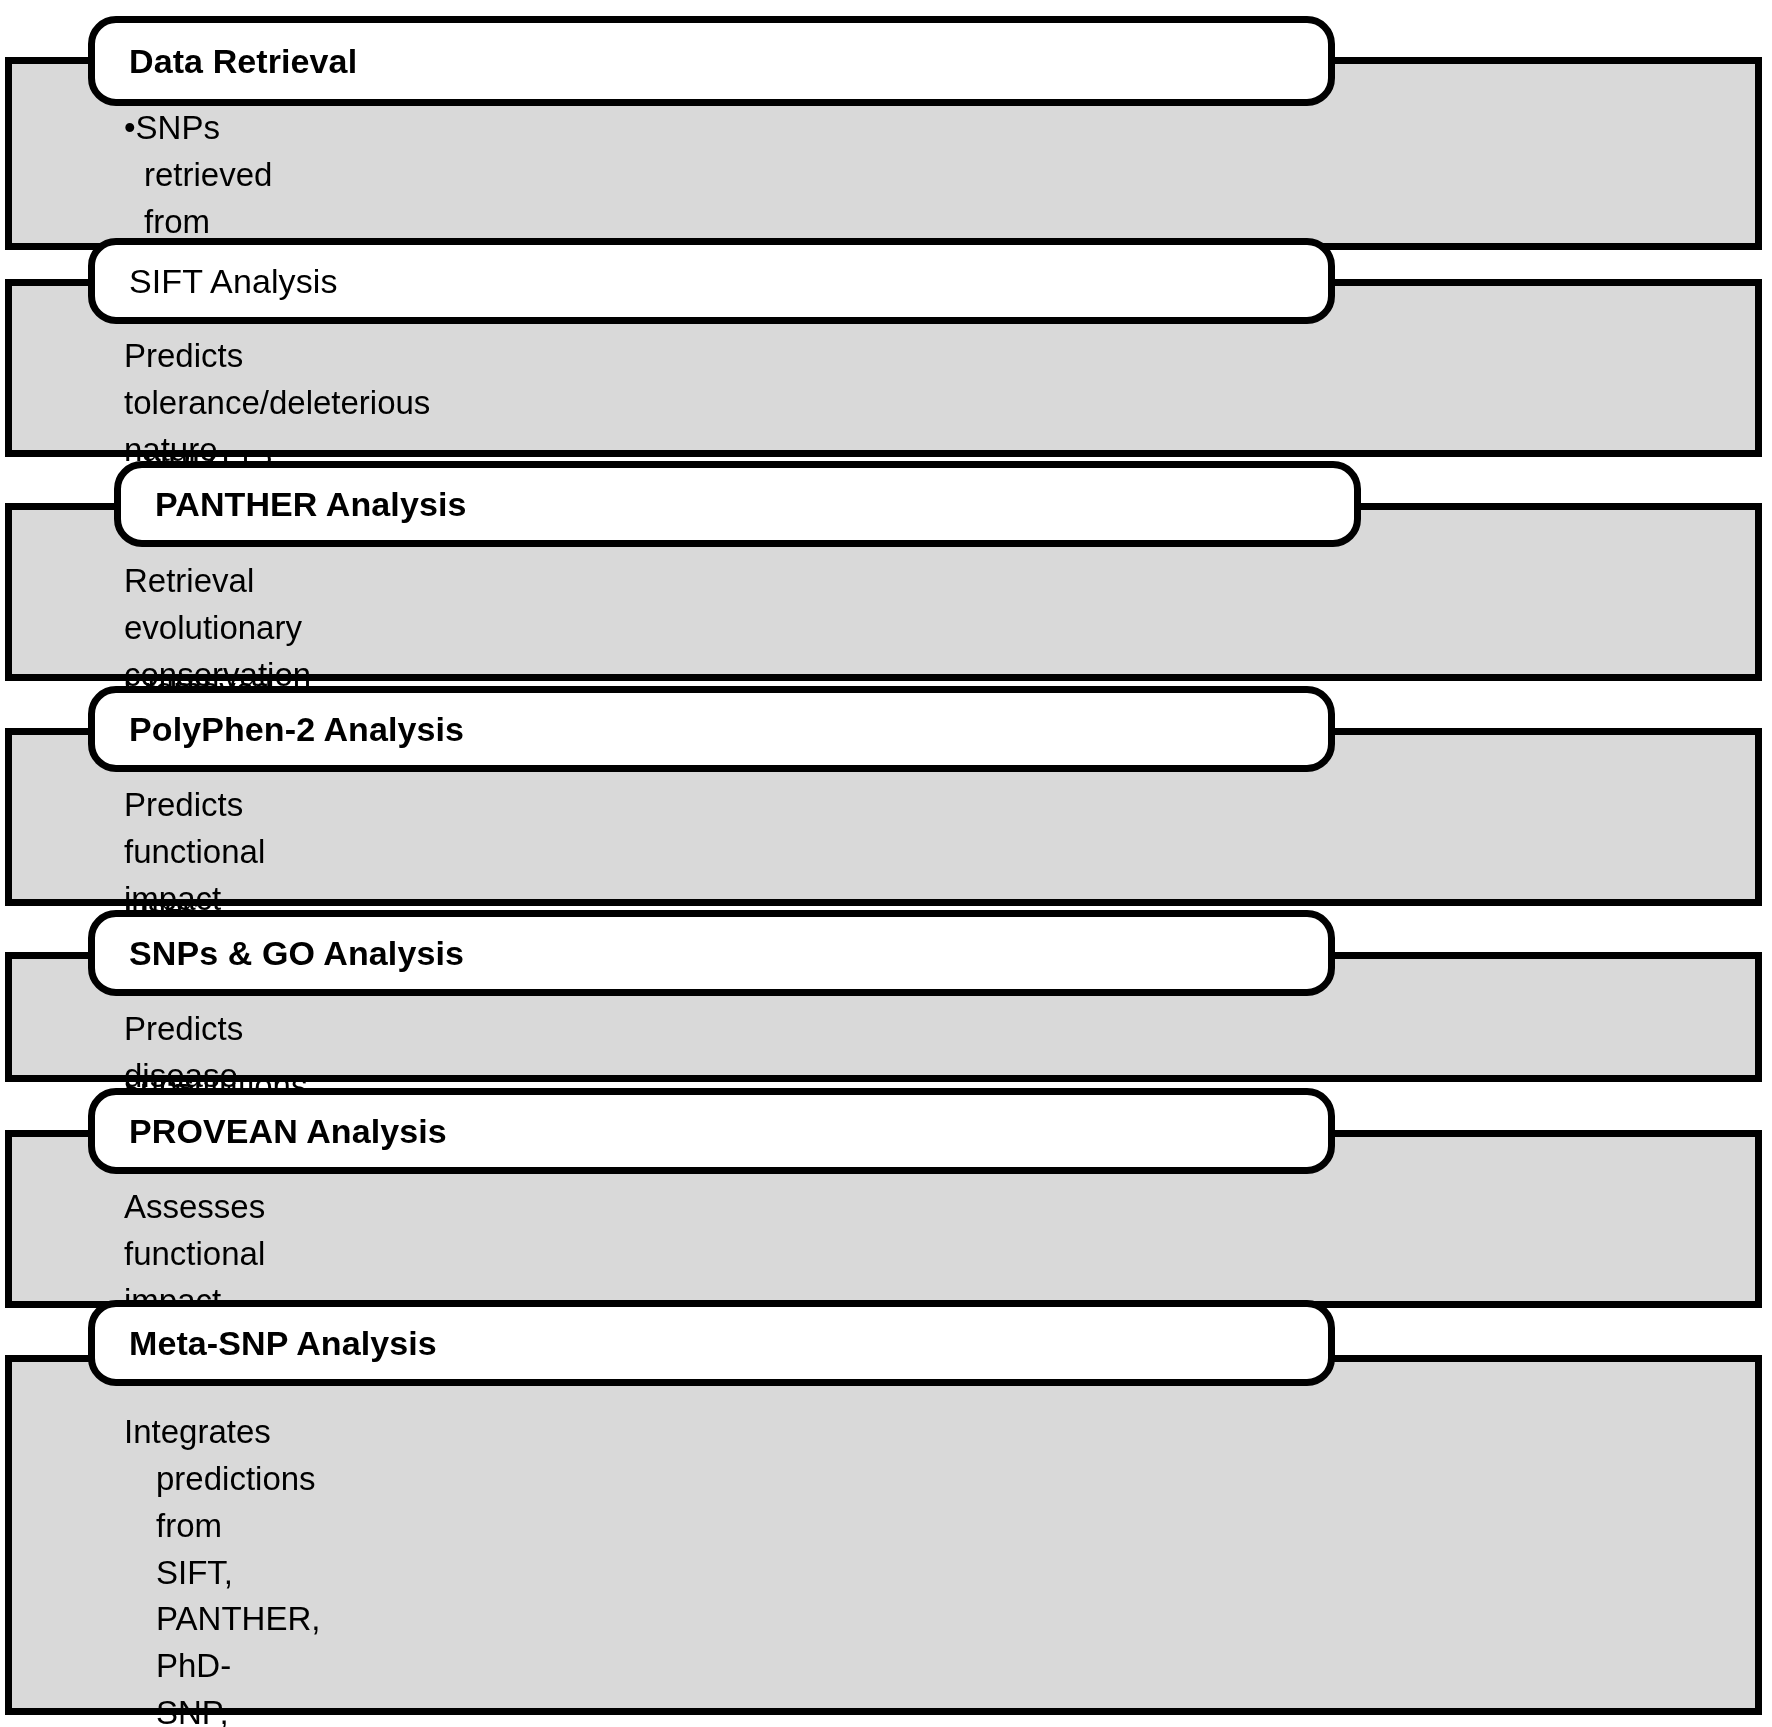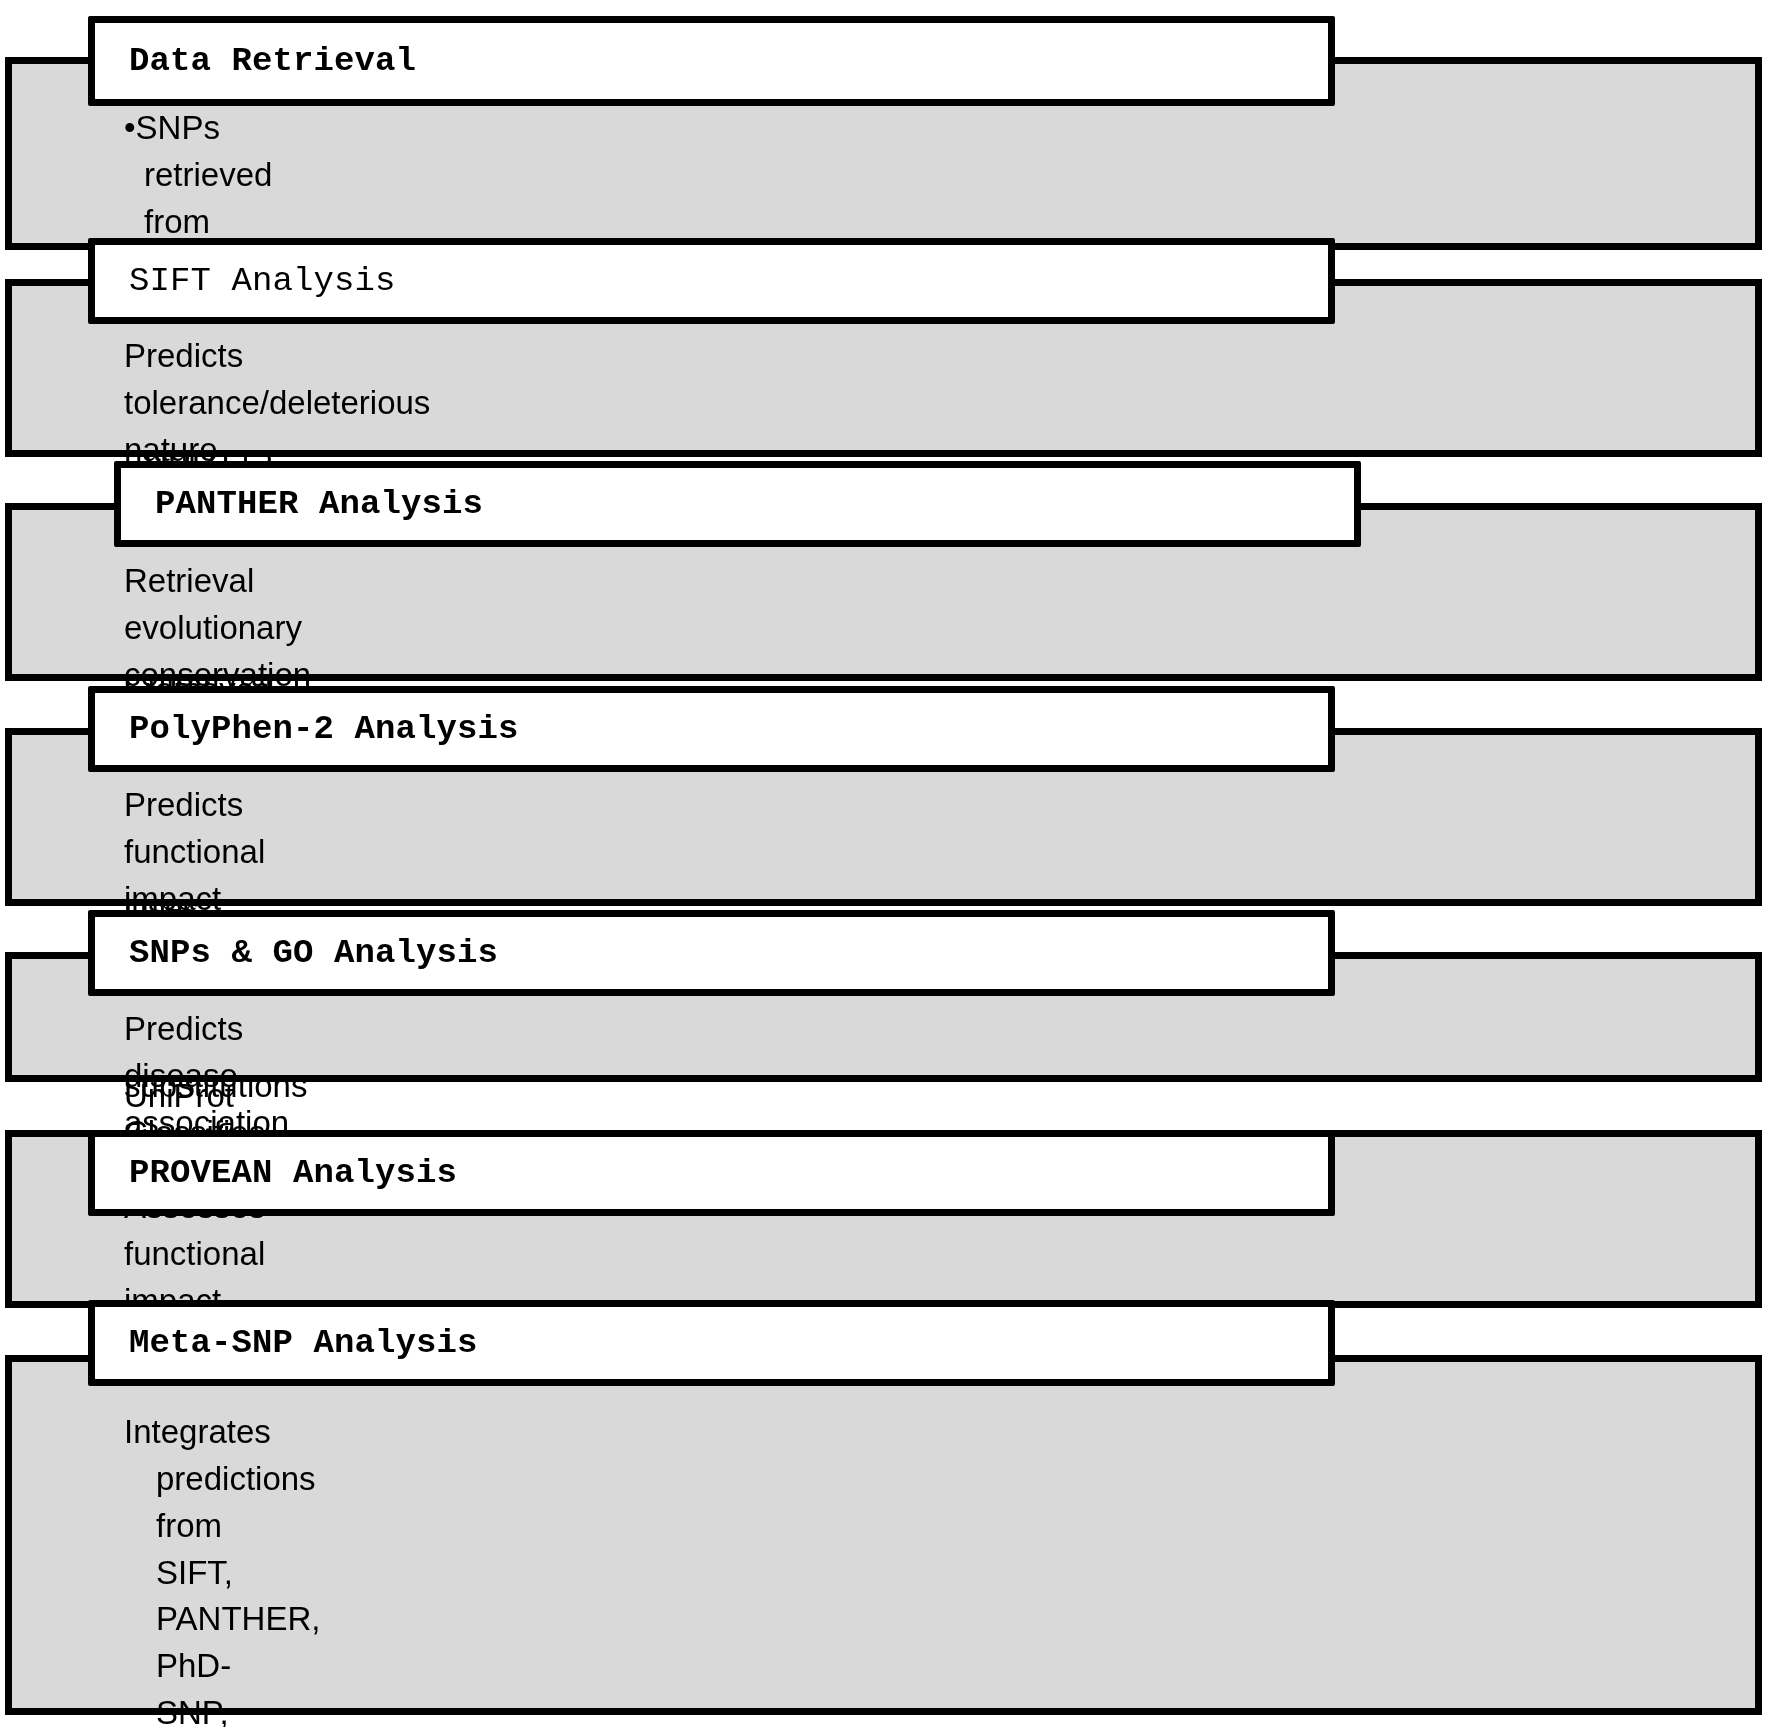--- a/index.html
+++ b/index.html
@@ -47,25 +47,24 @@
     white-space: normal;
   }
 
   
   .stage-header {
     position: absolute;
     left: 88px;
     width: 1247px;
     background: #ffffff;
     border: 7px solid #000000;
-    border-radius: 2px;
+    border-radius: 28px;
     box-sizing: border-box;
     display: flex;
     align-items: center;
-    font-family: Liberation Mono, monospace;
   }
 
   .stage-header-label {
     padding-left: 34px;
     font-size: 34px;
     line-height: 1.2;
     letter-spacing: 0.1px;
   }
   .stage-header-label.bold { font-weight: bold; }
   .stage-header-label.normal { font-weight: normal; }
@@ -131,21 +130,21 @@
       <div class="stage-header" style="top: 910px; height: 86px;">
         <span class="stage-header-label bold">SNPs &amp; GO Analysis</span>
       </div>
     </div>
     <div class="stage" style="top: 0px;">
       <div class="stage-body" style="top: 1130px; height: 178px;"></div>
       <div class="stage-body-text" style="top: 1184px;">
         <span class="line"><span>Assesses functional impact on protein structure/function</span></span>
         <span class="line"><span>Cutoff: −2.5</span></span>
       </div>
-      <div class="stage-header" style="top: 1088px; height: 86px; margin-top: 42px;">
+      <div class="stage-header" style="top: 1088px; height: 86px;">
         <span class="stage-header-label bold">PROVEAN Analysis</span>
       </div>
     </div>
     <div class="stage" style="top: 0px;">
       <div class="stage-body" style="top: 1355px; height: 360px;"></div>
       <div class="stage-body-text" style="top: 1409px;">
         <span class="hang"><span>Integrates predictions from SIFT, PANTHER, PhD-SNP, and other tools for consensus classification</span></span>
       </div>
       <div class="stage-header" style="top: 1300px; height: 86px; align-items: center;">
         <span class="stage-header-label bold">Meta-SNP Analysis</span>

